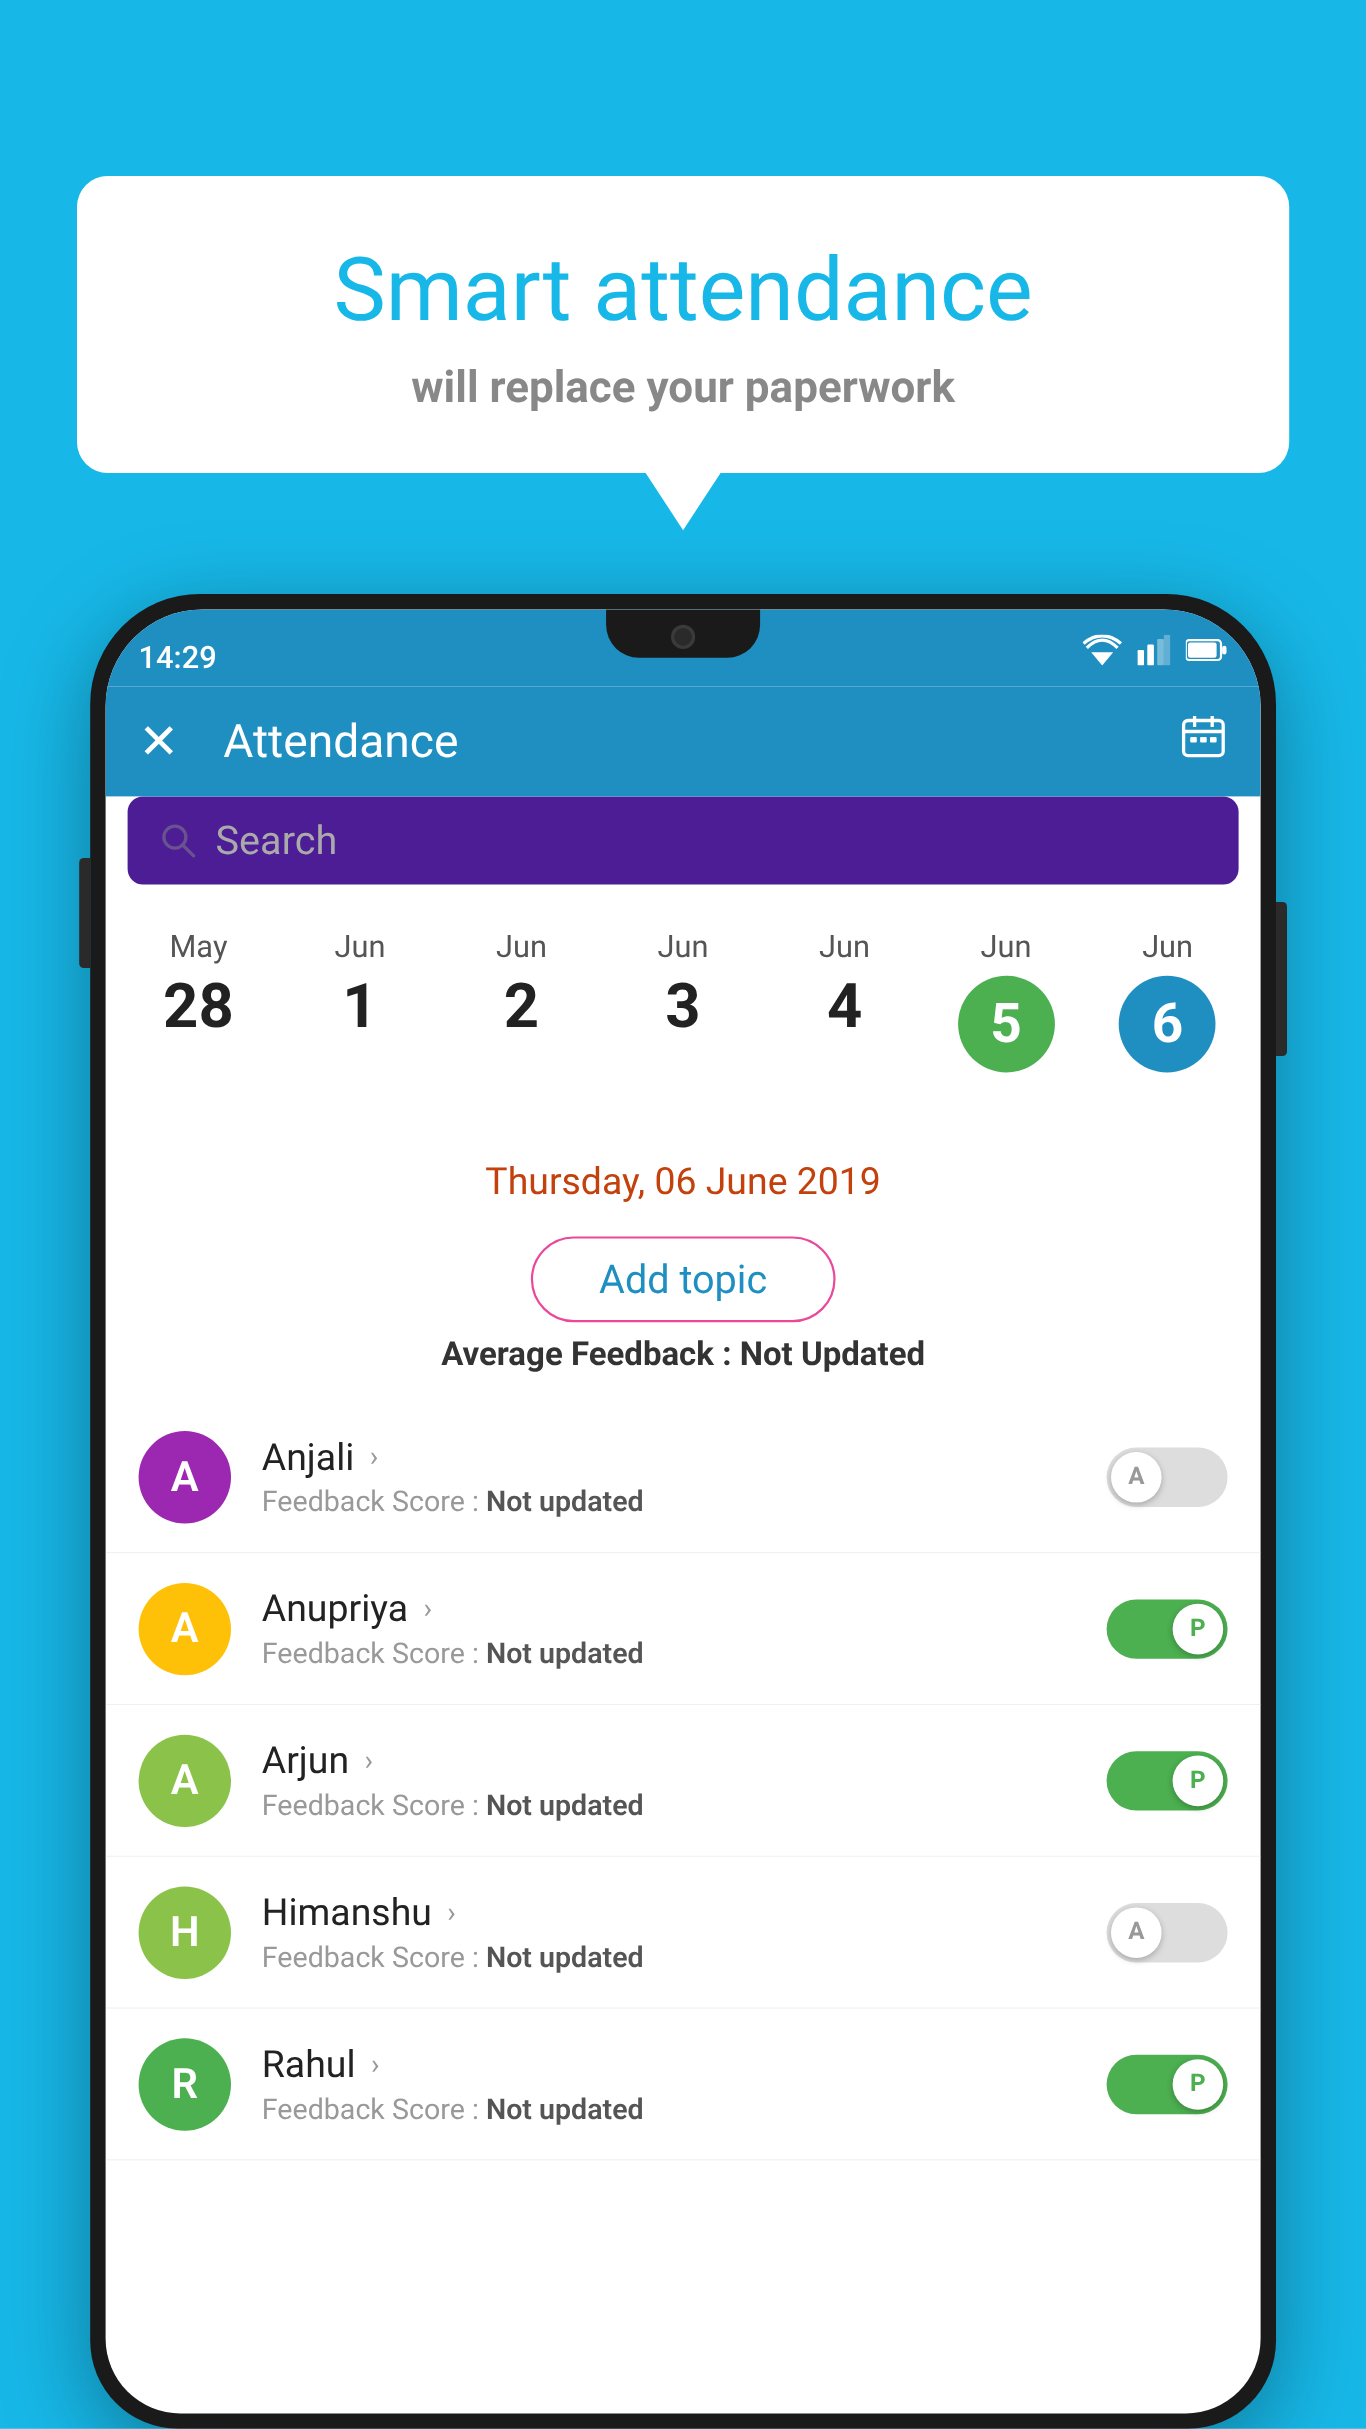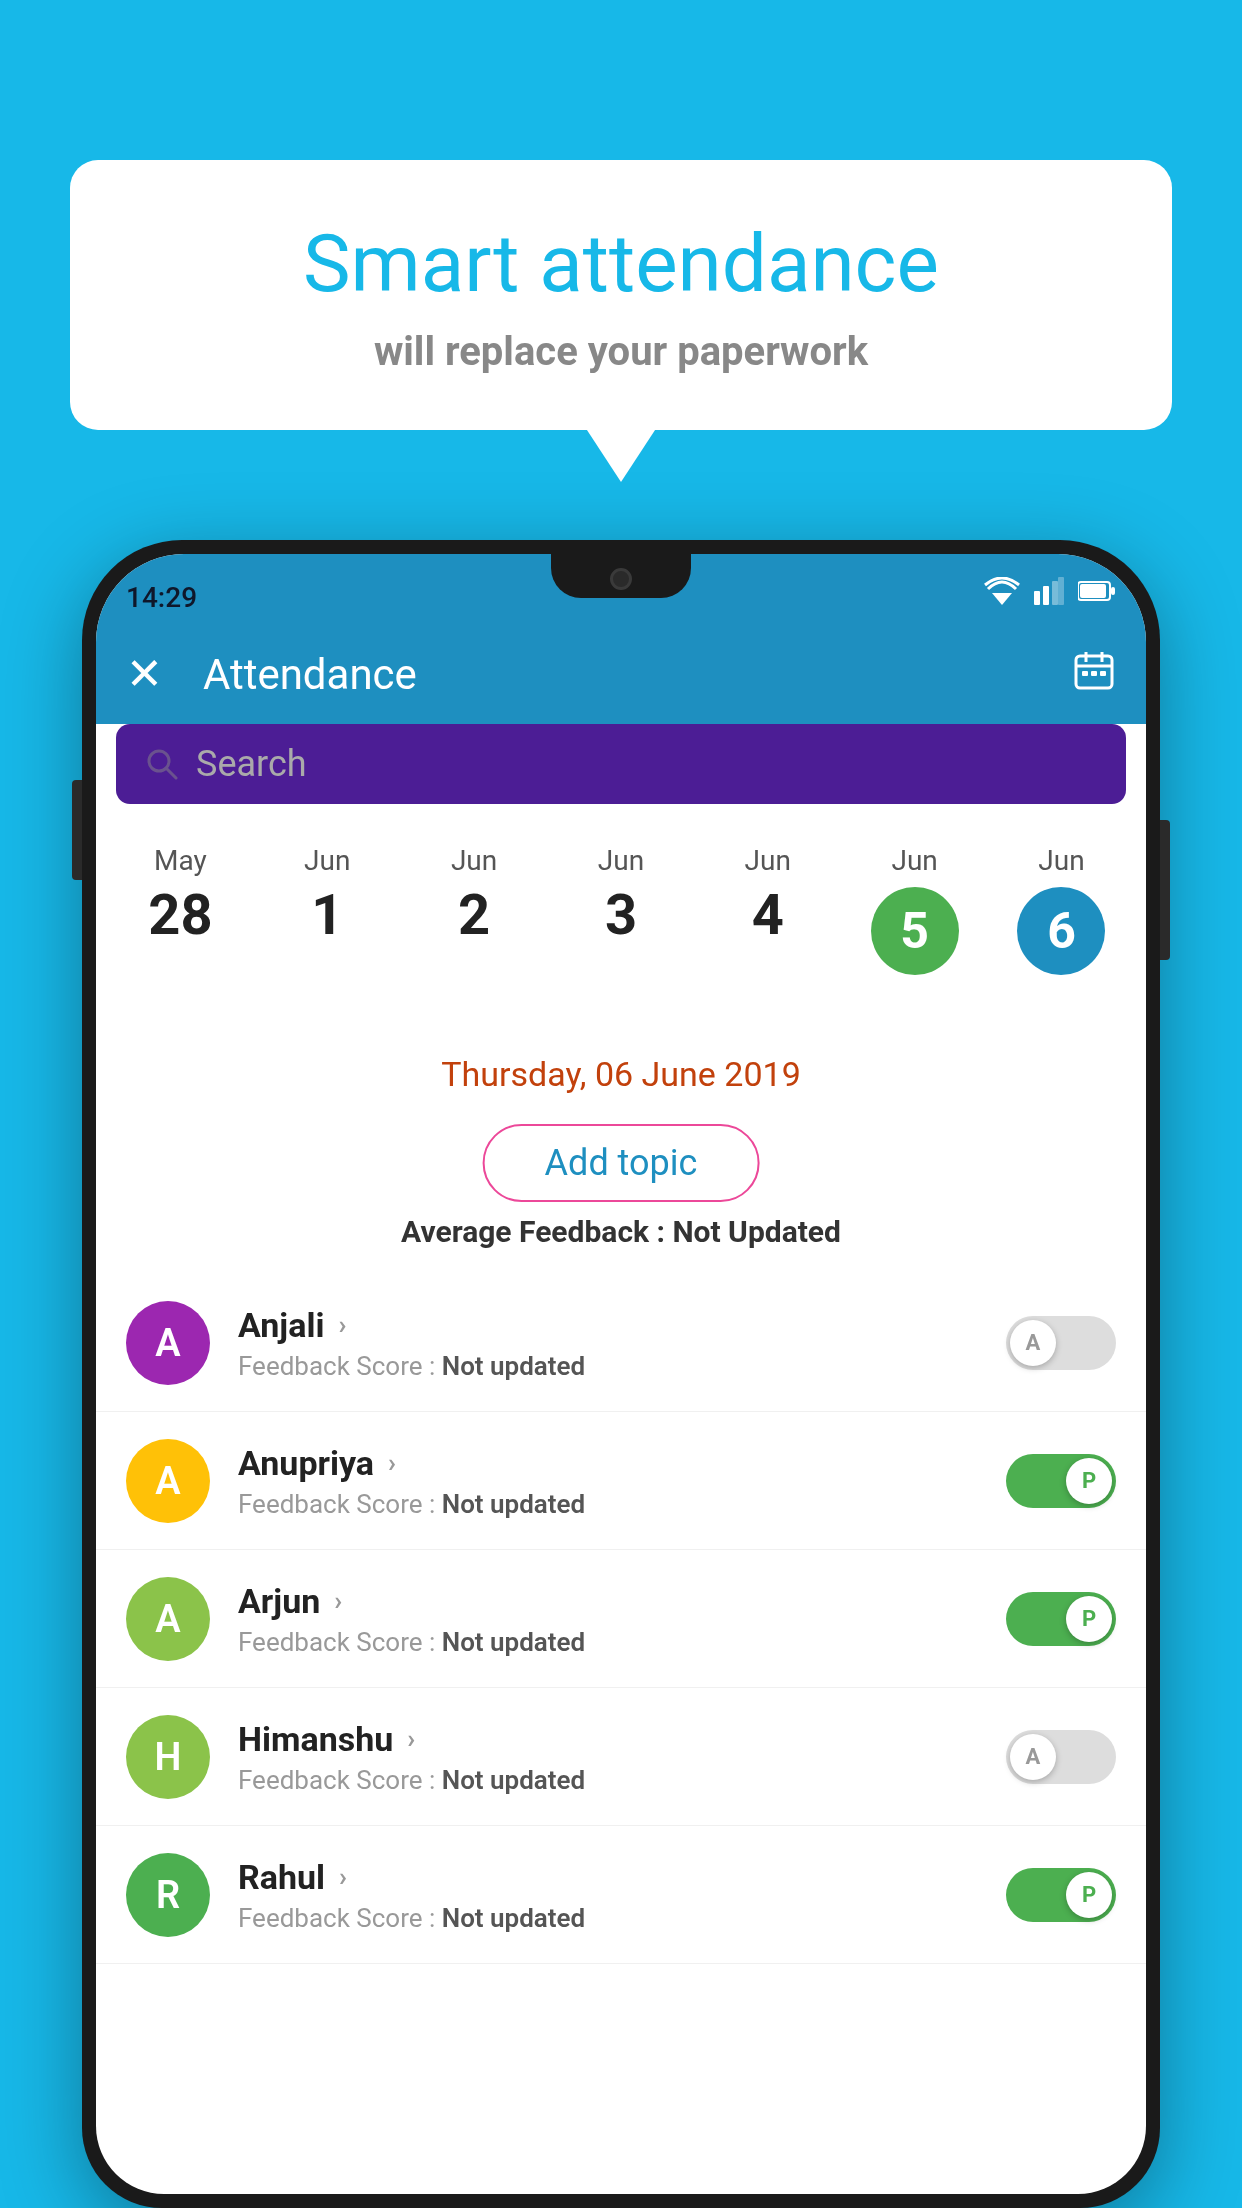--- a/index.html
+++ b/index.html
@@ -105,21 +105,21 @@
       left: 0;
       right: 0;
       height: 70px;
       background: #1e8fc0;
       display: flex;
       align-items: center;
       padding: 0 30px;
       z-index: 10;
     }
     .status-time {
-      color: #0f172a;
+      color: #ffffff;
       font-size: 28px;
       font-weight: 500;
       margin-top: 16px;
     }
     .status-icons {
       margin-left: auto;
       display: flex;
       align-items: center;
       gap: 14px;
       margin-top: 4px;
@@ -310,21 +310,21 @@
       color: white;
       flex-shrink: 0;
     }
 
     .student-info {
       flex: 1;
       margin-left: 28px;
     }
     .student-name {
       font-size: 34px;
-      font-weight: 700;
+      font-weight: 400;
       color: #222;
       display: flex;
       align-items: center;
       gap: 14px;
     }
     .chevron {
       font-size: 26px;
       color: #999;
     }
     .student-feedback {

